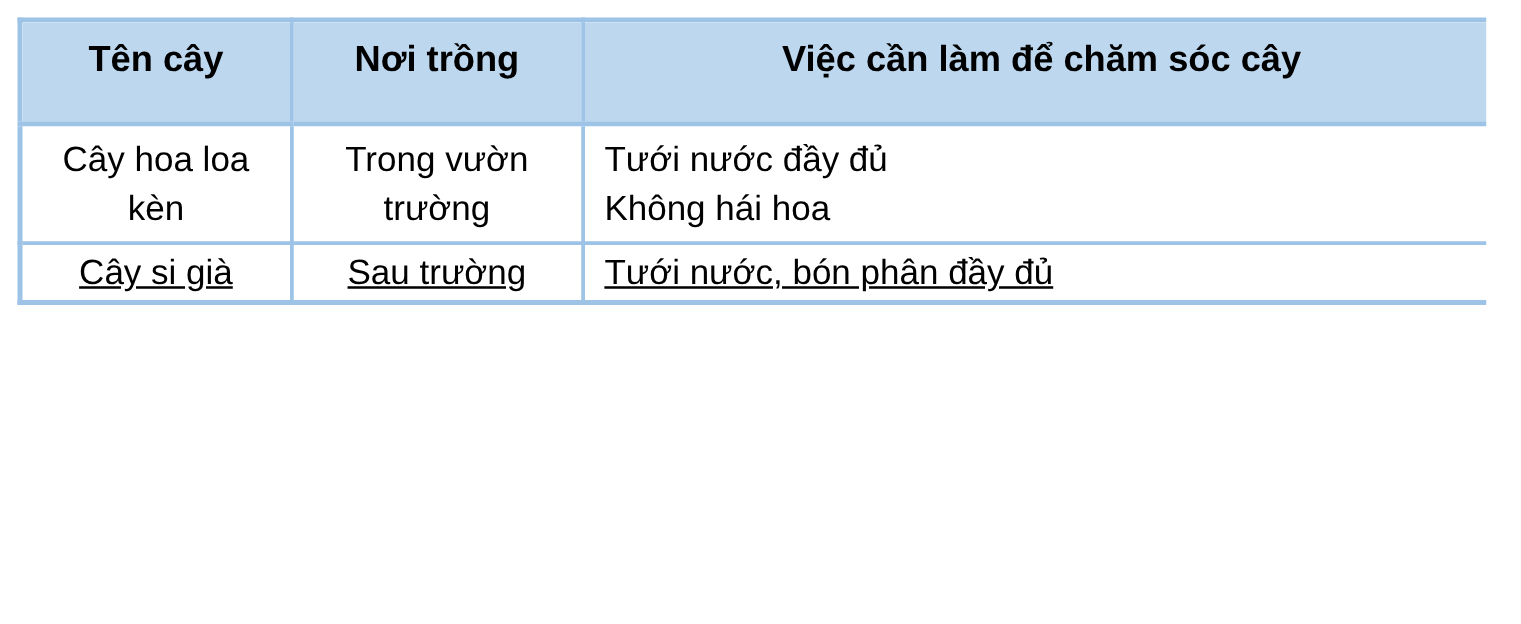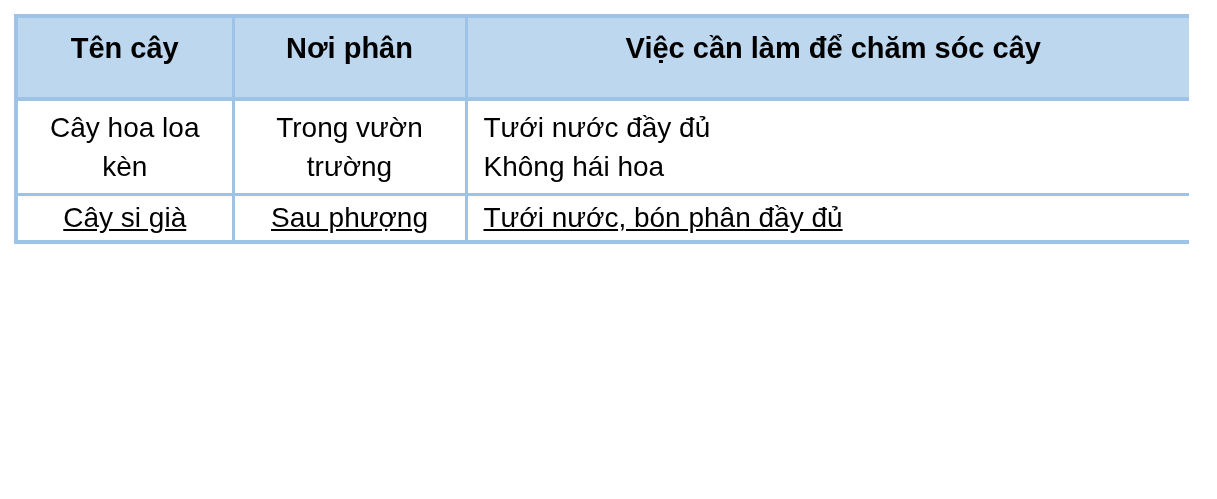--- a/index.html
+++ b/index.html
@@ -63,33 +63,33 @@
 <div class="page">
   <table class="care-table">
     <colgroup>
       <col class="c1">
         <col class="c2">
         <col class="c3">
     </colgroup>
     <thead>
       <tr class="r-header">
         <th class="cell head">Tên cây</th>
-        <th class="cell head">Nơi phân</th>
+        <th class="cell head">Nơi trồng</th>
         <th class="cell head">Việc cần làm để chăm sóc cây</th>
       </tr>
     </thead>
     <tbody>
       <tr class="r2">
         <td class="cell name">Cây hoa loa
 kèn</td>
         <td class="cell loc">Trong vườn
 trường</td>
         <td class="cell care">Tưới nước đầy đủ
 Không hái hoa</td>
       </tr>
       <tr class="r3">
         <td class="cell name">Cây si già</td>
-        <td class="cell loc">Sau phượng</td>
+        <td class="cell loc">Sau trường</td>
         <td class="cell care">Tưới nước, bón phân đầy đủ</td>
       </tr>
     </tbody>
   </table>
 </div>
 
 </body></html>

